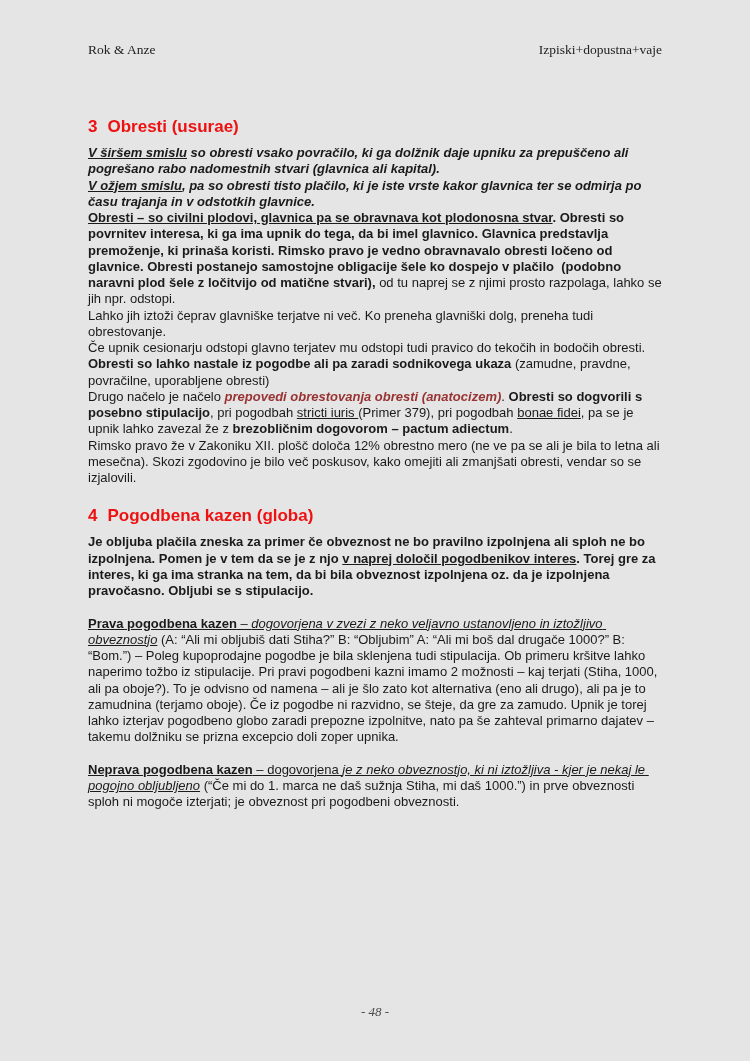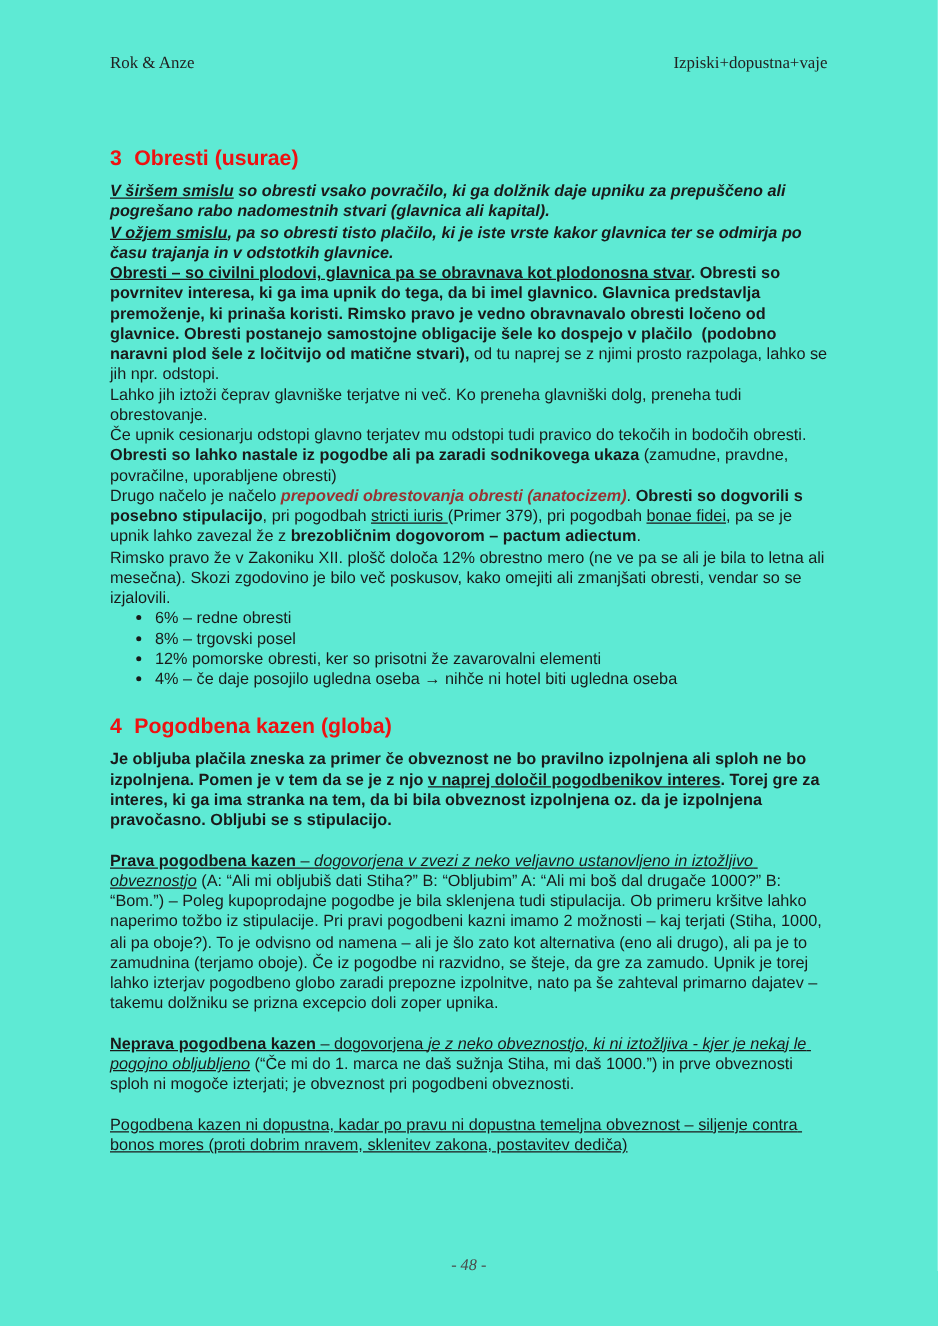--- a/index.html
+++ b/index.html
@@ -1,21 +1,21 @@
 <!DOCTYPE html>
 <html lang="sl"><head>
 <meta charset="utf-8">
 <style>
   html,body{margin:0;padding:0;}
   body{
     width:750px;height:1061px;position:relative;overflow:hidden;
     background:#ffffff;color:#1a1a1a;
     font-family:"Liberation Sans", sans-serif;
   }
-  .page{position:absolute;inset:0;background:#5eead4;}
+  .page{position:absolute;inset:0;background:#e5e5e5;}
   .page-header{
     position:absolute;top:42px;left:88px;right:88px;
     display:flex;justify-content:space-between;
     font-family:"Liberation Serif", serif;font-size:13.5px;color:#222;
   }
   .doc-body{
     position:absolute;top:116px;left:88px;width:575px;
     font-size:13px;line-height:16.25px;
   }
   .sec-heading{
@@ -50,32 +50,25 @@
   <main class="doc-body">
       <h2 class="sec-heading" style="color: rgb(238, 17, 17);"><span class="sec-num">3</span><span>Obresti (usurae)</span></h2>
       <p class="para"><span class="b i u">V širšem smislu</span><span class="b i"> so obresti vsako povračilo, ki ga dolžnik daje upniku za prepuščeno ali pogrešano rabo nadomestnih stvari (glavnica ali kapital).</span></p>
       <p class="para"><span class="b i u">V ožjem smislu</span><span class="b i">, pa so obresti tisto plačilo, ki je iste vrste kakor glavnica ter se odmirja po času trajanja in v odstotkih glavnice.</span></p>
       <p class="para"><span class="b u">Obresti – so civilni plodovi, glavnica pa se obravnava kot plodonosna stvar</span><span class="b">. Obresti so povrnitev interesa, ki ga ima upnik do tega, da bi imel glavnico. Glavnica predstavlja premoženje, ki prinaša koristi. Rimsko pravo je vedno obravnavalo obresti ločeno od glavnice. Obresti postanejo samostojne obligacije šele ko dospejo v plačilo  (podobno naravni plod šele z ločitvijo od matične stvari),</span><span> od tu naprej se z njimi prosto razpolaga, lahko se jih npr. odstopi.</span></p>
       <p class="para"><span>Lahko jih iztoži čeprav glavniške terjatve ni več. Ko preneha glavniški dolg, preneha tudi obrestovanje.</span></p>
       <p class="para"><span>Če upnik cesionarju odstopi glavno terjatev mu odstopi tudi pravico do tekočih in bodočih obresti.</span></p>
       <p class="para"><span class="b">Obresti so lahko nastale iz pogodbe ali pa zaradi sodnikovega ukaza</span><span> (zamudne, pravdne, povračilne, uporabljene obresti)</span></p>
       <p class="para"><span>Drugo načelo je načelo </span><span class="b i" style="color: rgb(153, 51, 51);">prepovedi obrestovanja obresti (anatocizem)</span><span>. </span><span class="b">Obresti so dogvorili s posebno stipulacijo</span><span>, pri pogodbah </span><span class="u">stricti iuris </span><span>(Primer 379), pri pogodbah </span><span class="u">bonae fidei</span><span>, pa se je upnik lahko zavezal že z </span><span class="b">brezobličnim dogovorom – pactum adiectum</span><span>.</span></p>
       <p class="para"><span>Rimsko pravo že v Zakoniku XII. plošč določa 12% obrestno mero (ne ve pa se ali je bila to letna ali mesečna). Skozi zgodovino je bilo več poskusov, kako omejiti ali zmanjšati obresti, vendar so se izjalovili.</span></p>
-      <ul class="bullets">
-        <li>6% – redne obresti</li>
-        <li>8% – trgovski posel</li>
-        <li>12% pomorske obresti, ker so prisotni že zavarovalni elementi</li>
-        <li>4% – če daje posojilo ugledna oseba → nihče ni hotel biti ugledna oseba</li>
-      </ul>
       <h2 class="sec-heading later" style="color: rgb(238, 17, 17);"><span class="sec-num">4</span><span>Pogodbena kazen (globa)</span></h2>
       <p class="para"><span class="b">Je obljuba plačila zneska za primer če obveznost ne bo pravilno izpolnjena ali sploh ne bo izpolnjena. Pomen je v tem da se je z njo </span><span class="b u">v naprej določil pogodbenikov interes</span><span class="b">. Torej gre za interes, ki ga ima stranka na tem, da bi bila obveznost izpolnjena oz. da je izpolnjena pravočasno. Obljubi se s stipulacijo.</span></p>
       <div class="spacer"></div>
       <p class="para"><span class="b u">Prava pogodbena kazen</span><span class="u"> – </span><span class="i u">dogovorjena v zvezi z neko veljavno ustanovljeno in iztožljivo obveznostjo</span><span> (A: “Ali mi obljubiš dati Stiha?” B: “Obljubim” A: “Ali mi boš dal drugače 1000?” B: “Bom.”) – Poleg kupoprodajne pogodbe je bila sklenjena tudi stipulacija. Ob primeru kršitve lahko naperimo tožbo iz stipulacije. Pri pravi pogodbeni kazni imamo 2 možnosti – kaj terjati (Stiha, 1000, ali pa oboje?). To je odvisno od namena – ali je šlo zato kot alternativa (eno ali drugo), ali pa je to zamudnina (terjamo oboje). Če iz pogodbe ni razvidno, se šteje, da gre za zamudo. Upnik je torej lahko izterjav pogodbeno globo zaradi prepozne izpolnitve, nato pa še zahteval primarno dajatev – takemu dolžniku se prizna excepcio doli zoper upnika.</span></p>
       <div class="spacer"></div>
       <p class="para"><span class="b u">Neprava pogodbena kazen</span><span class="u"> – dogovorjena </span><span class="i u">je z neko obveznostjo, ki ni iztožljiva - kjer je nekaj le pogojno obljubljeno</span><span> (“Če mi do 1. marca ne daš sužnja Stiha, mi daš 1000.”) in prve obveznosti sploh ni mogoče izterjati; je obveznost pri pogodbeni obveznosti.</span></p>
       <div class="spacer"></div>
-      <p class="para"><span class="u">Pogodbena kazen ni dopustna, kadar po pravu ni dopustna temeljna obveznost – siljenje contra bonos mores (proti dobrim nravem, sklenitev zakona, postavitev dediča)</span></p>
     </main>
 
   <footer class="page-footer">
     <span>- 48 -</span>
   </footer>
 </div>
 
 </body></html>

